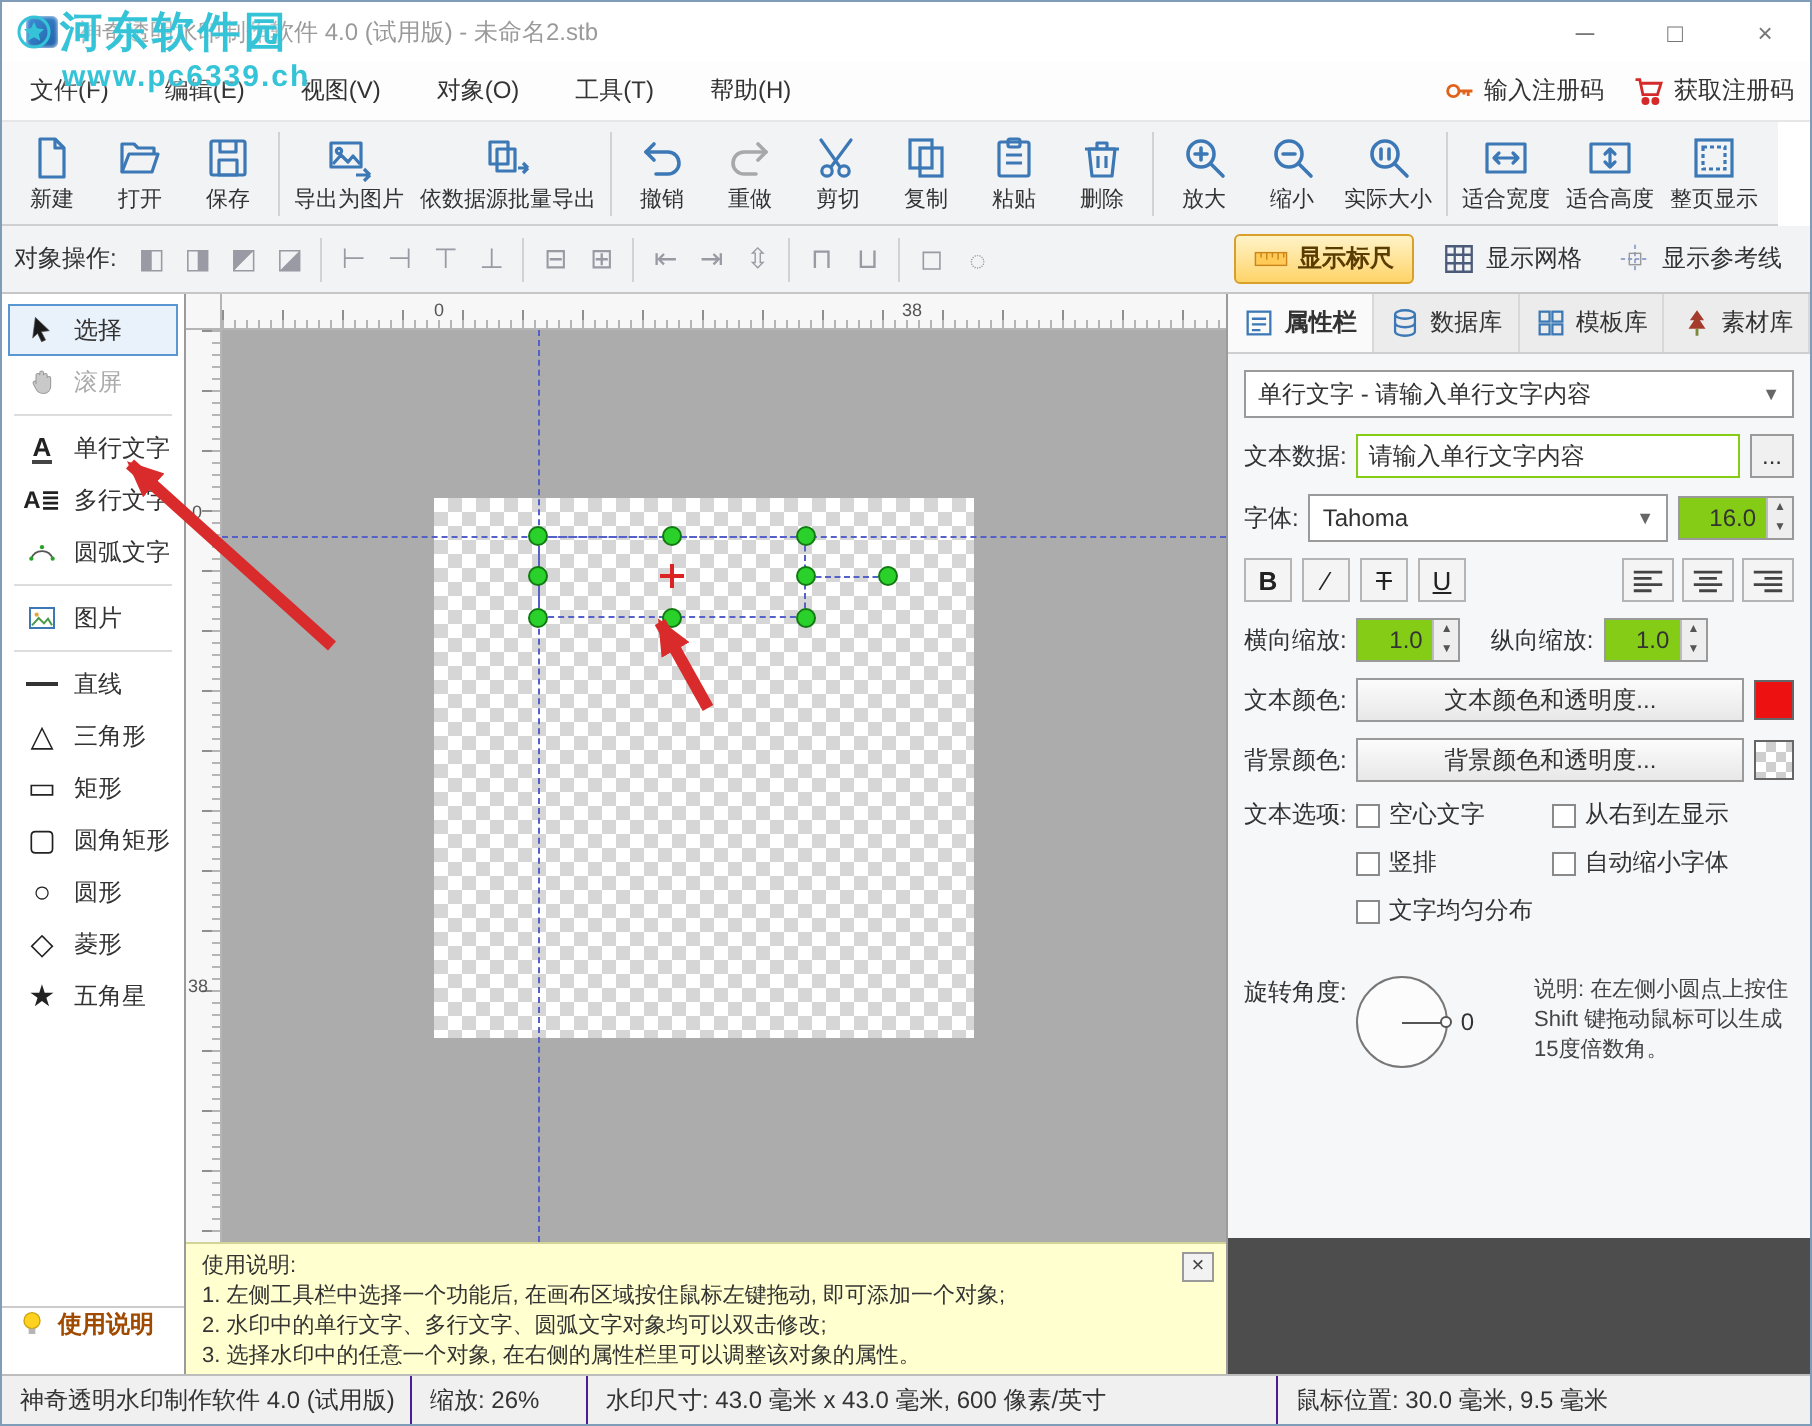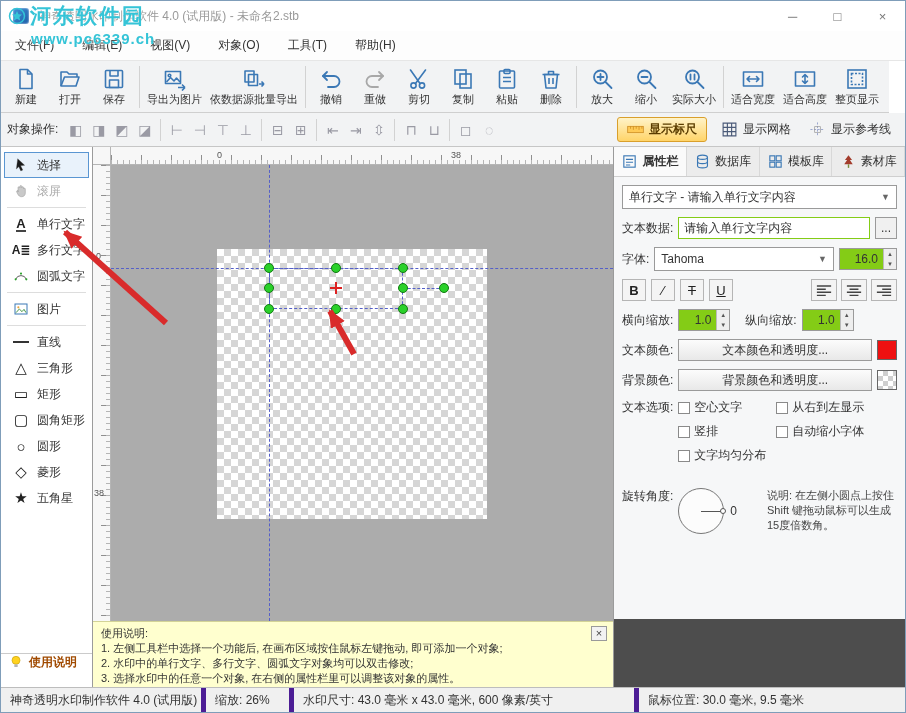--- a/index.html
+++ b/index.html
@@ -103,21 +103,21 @@
   .cbbox { width:12px; height:12px; border:1px solid #8a8a8a; background:#fff; flex:none; }
   .opts-grid { display:grid; grid-template-columns:92px auto; gap:7px 6px; }
   .dial-wrap { display:flex; align-items:center; gap:6px; }
   .dial { width:46px; height:46px; border:1px solid #777; border-radius:50%; background:#fcfcfc; position:relative; flex:none; }
   .dial-line { position:absolute; left:50%; top:50%; width:50%; height:0; border-top:1px solid #555; }
   .dial-dot { position:absolute; right:-3px; top:50%; width:6px; height:6px; background:#fff; border:1px solid #555; border-radius:50%; transform:translateY(-50%); }
   .rot-note { width:130px; font-size:11px; line-height:1.35; color:#444; margin-left:auto; }
 
   
   .statusbar { position:absolute; left:0; bottom:0; right:0; height:25px; background:#f0f0f0; border-top:1px solid #bdbdbd; display:flex; align-items:center; }
-  .status-sec { padding:0 9px; height:100%; display:flex; align-items:center; border-right:5px solid #4c1d95; white-space:nowrap; }
+  .status-sec { padding:0 9px; height:100%; display:flex; align-items:center; border-right:1px solid #4c1d95; white-space:nowrap; }
   .status-sec:last-child { border-right:none; }
 
   
   .wm { position:absolute; left:6px; top:1px; z-index:60; pointer-events:none; color:#35c4d7; text-shadow:0 0 2px rgba(255,255,255,.8); }
   .wm-row { display:flex; align-items:center; gap:3px; }
   .wm-site { font-size:21px; font-weight:bold; letter-spacing:2px; }
   .wm-url { font-size:15px; font-weight:bold; margin-left:24px; letter-spacing:1px; }
   .arrows { position:absolute; inset:0; z-index:55; pointer-events:none; }
 </style>
 </head>
@@ -135,20 +135,37 @@
     </div>
   </div>
 
   <div class="menubar">
     <div class="menu-item">文件(F)</div>
     <div class="menu-item">编辑(E)</div>
     <div class="menu-item">视图(V)</div>
     <div class="menu-item">对象(O)</div>
     <div class="menu-item">工具(T)</div>
     <div class="menu-item">帮助(H)</div>
+    <div class="reg-area">
+      <div class="reg-btn">
+        <svg class="mini-svg" viewBox="0 0 24 24" fill="none" stroke="#e2621b" stroke-width="2">
+            <circle cx="8" cy="12" r="4"></circle>
+            <path d="M12 12h9.5M18.5 12v3.5M15.5 12v2.5"></path>
+          </svg>
+        <span>输入注册码</span>
+      </div>
+      <div class="reg-btn">
+        <svg class="mini-svg" viewBox="0 0 24 24" fill="none" stroke="#d42a2a" stroke-width="2">
+            <path d="M2.5 4h3l2.2 10.5H18l2.5-8H7"></path>
+            <circle cx="9.5" cy="19" r="1.8" fill="#d42a2a"></circle>
+            <circle cx="16.5" cy="19" r="1.8" fill="#d42a2a"></circle>
+          </svg>
+        <span>获取注册码</span>
+      </div>
+    </div>
   </div>
 
   <div class="toolbar">
     <div class="tbtn">
       <svg class="ticon" viewBox="0 0 24 24" fill="none" stroke="#3b78b5" stroke-width="1.6" stroke-linejoin="round">
           <path d="M6 2.5h7.5L18 7v14.5H6z"></path>
           <path d="M13.5 2.5V7H18"></path>
         </svg>
       <span class="tlabel">新建</span>
     </div>

